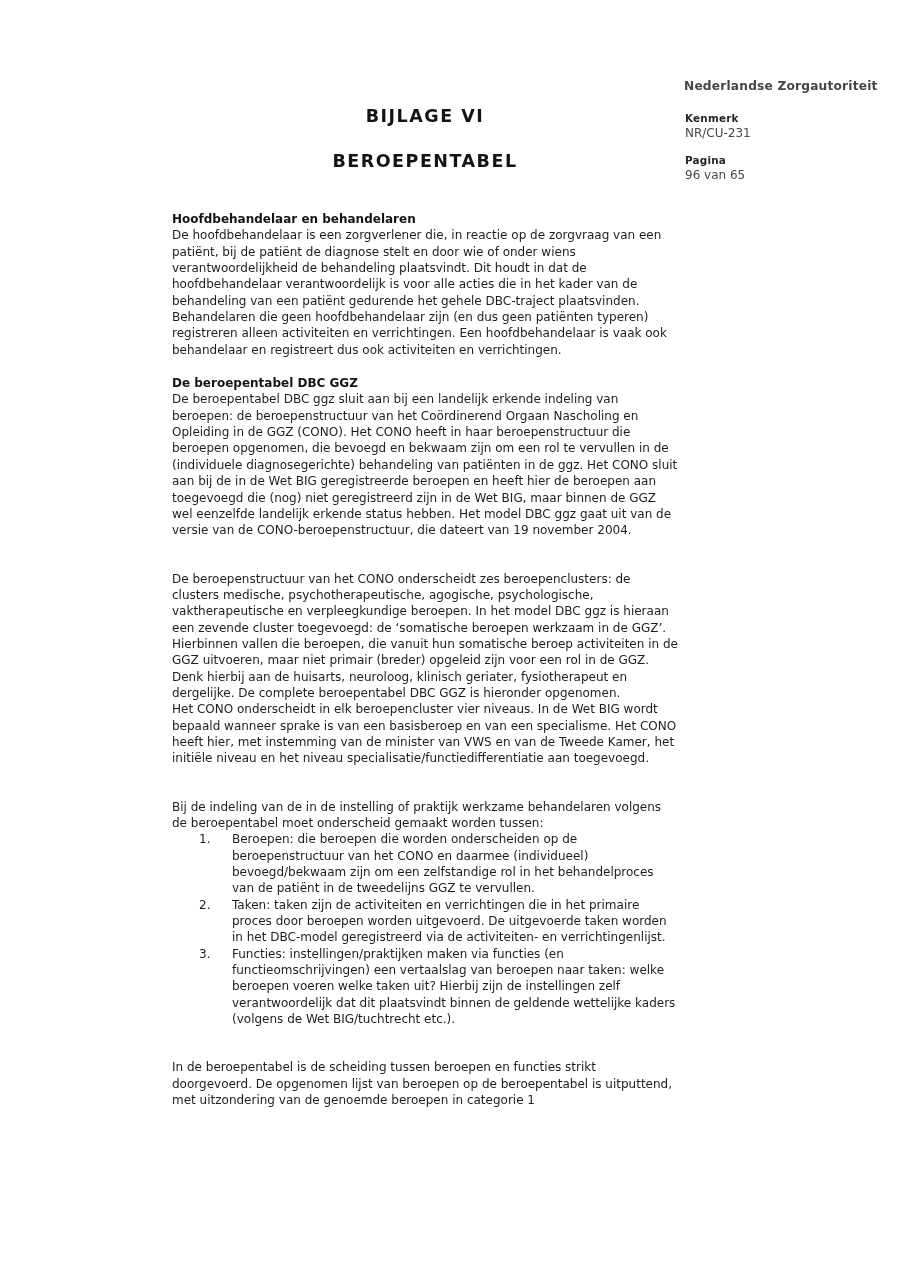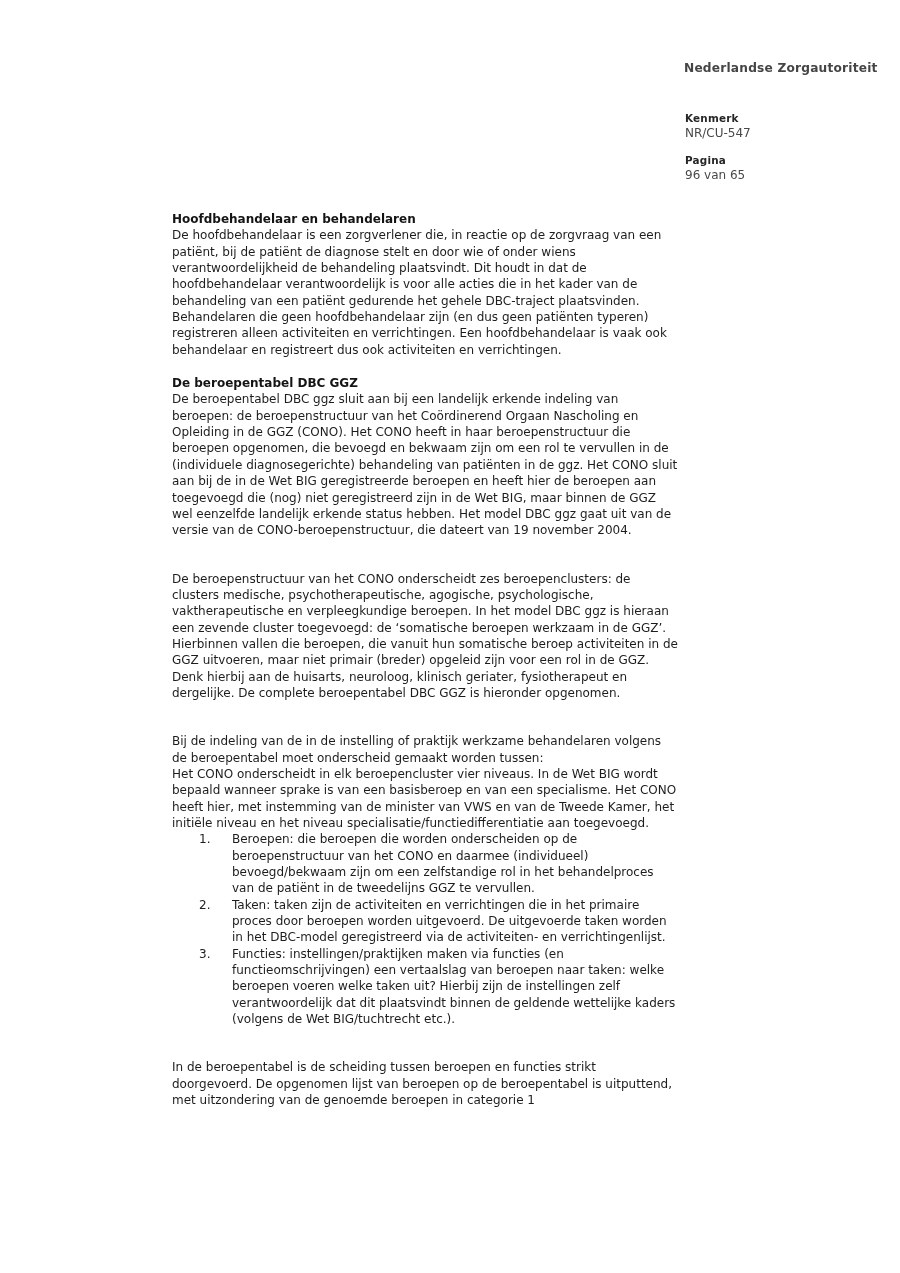--- a/index.html
+++ b/index.html
@@ -10,21 +10,21 @@
     position: relative;
     font-family: "DejaVu Sans", "Liberation Sans", sans-serif;
     color: #1d1d1d;
     overflow: hidden;
   }
   .page { position: absolute; inset: 0; background: #ffffff; }
 
   
   .logo {
     position: absolute;
-    left: 684px; top: 61px;
+    left: 684px; top: 79px;
     font-size: 12.2px;
     font-weight: 700;
     color: #454545;
     letter-spacing: 0.2px;
     white-space: nowrap;
   }
 
   
   .titles {
     position: absolute;
@@ -94,43 +94,47 @@
   .num-item-body { flex: 1; }
   .italic { }
 </style>
 </head>
 <body>
 
 <div class="page">
 
   <div class="logo">Nederlandse Zorgautoriteit</div>
 
+  <div class="titles">
+    <div class="title-line1">BIJLAGE VI</div>
+    <div class="title-line2">BEROEPENTABEL</div>
+  </div>
 
   <div class="meta">
     <div class="meta-group">
       <div class="meta-label">Kenmerk</div>
-      <div class="meta-value">NR/CU-547</div>
+      <div class="meta-value">NR/CU-231</div>
     </div>
     <div class="meta-group">
       <div class="meta-label">Pagina</div>
       <div class="meta-value">96 van 65</div>
     </div>
   </div>
 
   <div class="body-col">
 
     <div class="sec-heading">Hoofdbehandelaar en behandelaren</div>
     <p class="para">De hoofdbehandelaar is een zorgverlener die, in reactie op de zorgvraag van een patiënt, bij de patiënt de diagnose stelt en door wie of onder wiens verantwoordelijkheid de behandeling plaatsvindt. Dit houdt in dat de hoofdbehandelaar verantwoordelijk is voor alle acties die in het kader van de behandeling van een patiënt gedurende het gehele DBC-traject plaatsvinden. Behandelaren die geen hoofdbehandelaar zijn (en dus geen patiënten typeren) registreren alleen activiteiten en verrichtingen. Een hoofdbehandelaar is vaak ook behandelaar en registreert dus ook activiteiten en verrichtingen.</p>
 
     <div class="sec-heading gap-before">De beroepentabel DBC GGZ</div>
     <p class="para">De beroepentabel DBC ggz sluit aan bij een landelijk erkende indeling van beroepen: de beroepenstructuur van het Coördinerend Orgaan Nascholing en Opleiding in de GGZ (CONO). Het CONO heeft in haar beroepenstructuur die beroepen opgenomen, die bevoegd en bekwaam zijn om een rol te vervullen in de (individuele diagnosegerichte) behandeling van patiënten in de ggz. Het CONO sluit aan bij de in de Wet BIG geregistreerde beroepen en heeft hier de beroepen aan toegevoegd die (nog) niet geregistreerd zijn in de Wet BIG, maar binnen de GGZ wel eenzelfde landelijk erkende status hebben. Het model DBC ggz gaat uit van de versie van de CONO-beroepenstructuur, die dateert van 19 november 2004.</p>
     <p class="para gap-before">De beroepenstructuur van het CONO onderscheidt zes beroepenclusters: de clusters medische, psychotherapeutische, agogische, psychologische, vaktherapeutische en verpleegkundige beroepen. In het model DBC ggz is hieraan een zevende cluster toegevoegd: de ‘somatische beroepen werkzaam in de GGZ’. Hierbinnen vallen die beroepen, die vanuit hun somatische beroep activiteiten in de GGZ uitvoeren, maar niet primair (breder) opgeleid zijn voor een rol in de GGZ. Denk hierbij aan de huisarts, neuroloog, klinisch geriater, fysiotherapeut en dergelijke. De complete beroepentabel DBC GGZ is hieronder opgenomen.</p>
+    <p class="para">Het CONO onderscheidt in elk beroepencluster vier niveaus. In de Wet BIG wordt bepaald wanneer sprake is van een basisberoep en van een specialisme. Het CONO heeft hier, met instemming van de minister van VWS en van de Tweede Kamer, het initiële niveau en het niveau specialisatie/functiedifferentiatie aan toegevoegd.</p>
+
     <p class="para gap-before">Bij de indeling van de in de instelling of praktijk werkzame behandelaren volgens de beroepentabel moet onderscheid gemaakt worden tussen:</p>
-
-    <p class="para">Het CONO onderscheidt in elk beroepencluster vier niveaus. In de Wet BIG wordt bepaald wanneer sprake is van een basisberoep en van een specialisme. Het CONO heeft hier, met instemming van de minister van VWS en van de Tweede Kamer, het initiële niveau en het niveau specialisatie/functiedifferentiatie aan toegevoegd.</p>
 
     <div class="num-list">
       <div class="num-item">
         <span class="num-item-marker">1.</span>
         <span class="num-item-body"><span class="italic">Beroepen:</span> <span>die beroepen die worden onderscheiden op de beroepenstructuur van het CONO en daarmee (individueel) bevoegd/bekwaam zijn om een zelfstandige rol in het behandelproces van de patiënt in de tweedelijns GGZ te vervullen.</span></span>
       </div>
       <div class="num-item">
         <span class="num-item-marker">2.</span>
         <span class="num-item-body"><span class="italic">Taken:</span> <span>taken zijn de activiteiten en verrichtingen die in het primaire proces door beroepen worden uitgevoerd. De uitgevoerde taken worden in het DBC-model geregistreerd via de activiteiten- en verrichtingenlijst.</span></span>
       </div>

